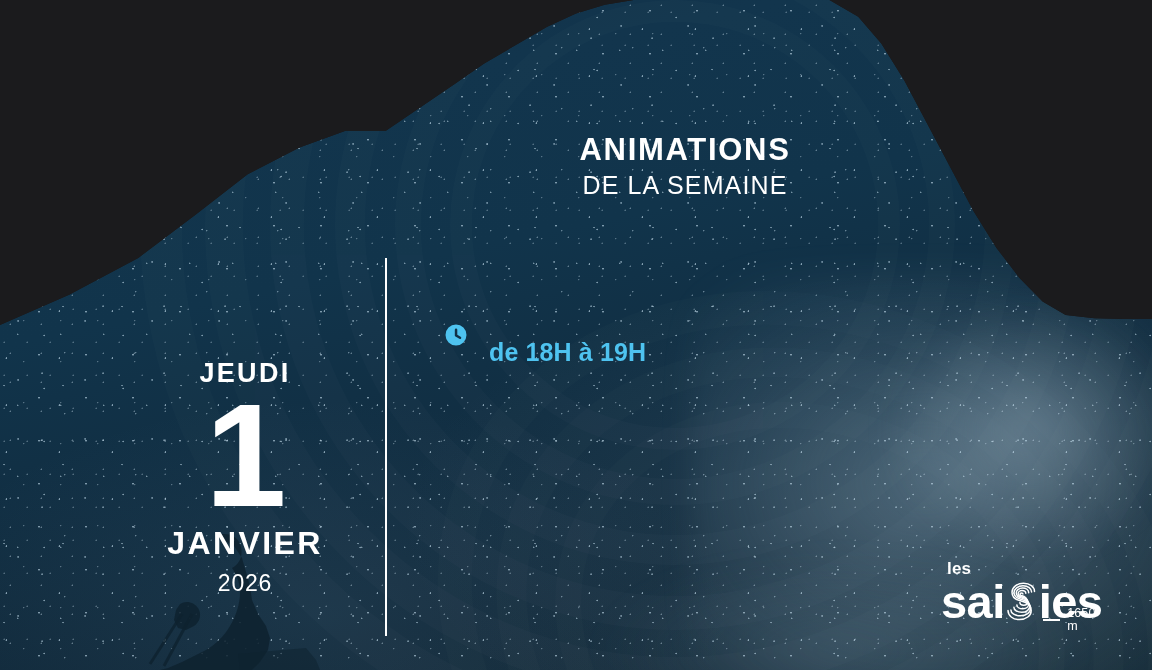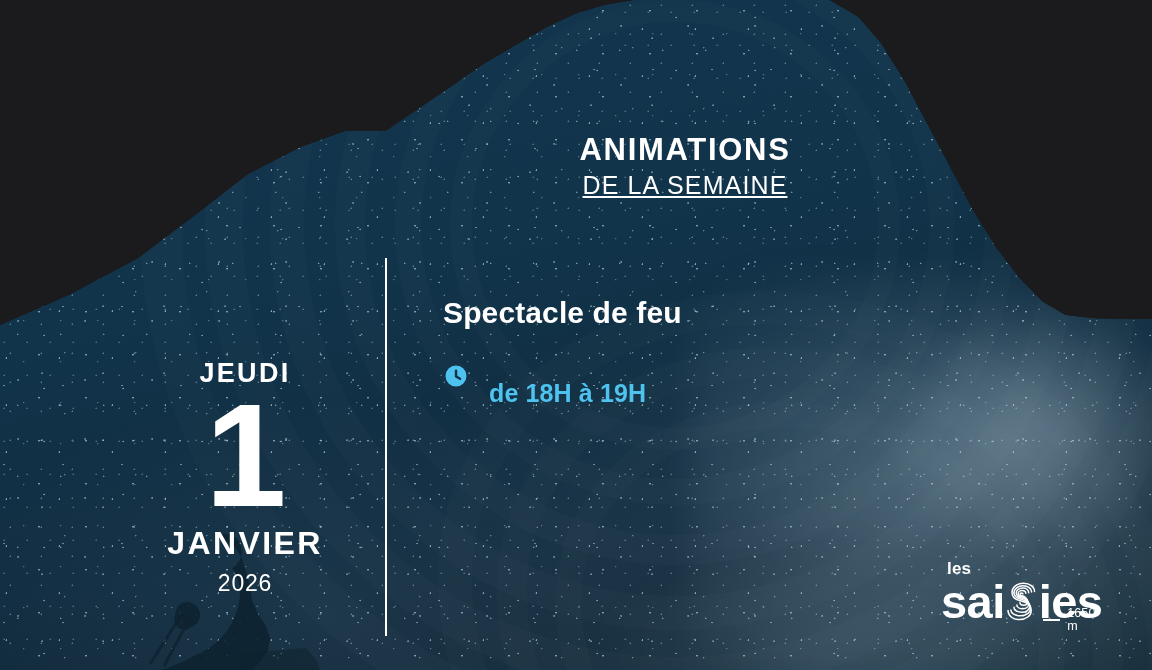--- a/index.html
+++ b/index.html
@@ -213,21 +213,20 @@
     letter-spacing: 0.055em;
     line-height: 1.05;
     margin: 0;
   }
   .header-sub {
     font-size: 25px;
     font-weight: 400;
     letter-spacing: 0.045em;
     line-height: 1.25;
     margin: 3px 0 0 0;
-    text-decoration: underline;
   }
 
   .divider {
     position: absolute;
     left: 385px;
     top: 258px;
     width: 2px;
     height: 378px;
     background: #ffffff;
   }
@@ -440,21 +439,20 @@
 
     <div class="date-col">
       <div class="date-weekday">JEUDI</div>
       <div class="date-day">1</div>
       <div class="date-month">JANVIER</div>
       <div class="date-year">2026</div>
     </div>
 
     <div class="event">
 
-      <div class="event-line">Spectacle de feu</div>
 
       <div class="meta">
 
         <div class="meta-row">
           <span class="meta-icon">
             <svg width="24" height="24" viewBox="0 0 24 24">
               <path fill="#4ec3f0" fill-rule="evenodd" d="M12 1.5A10.5 10.5 0 1 0 22.5 12 10.51 10.51 0 0 0 12 1.5Z
                    M12.05 5.4a1.25 1.25 0 0 1 1.25 1.25v5.05l3.35 2a1.25 1.25 0 0 1-1.28 2.15l-3.96-2.37
                    a1.25 1.25 0 0 1-.61-1.07V6.65A1.25 1.25 0 0 1 12.05 5.4Z"></path>
             </svg>

